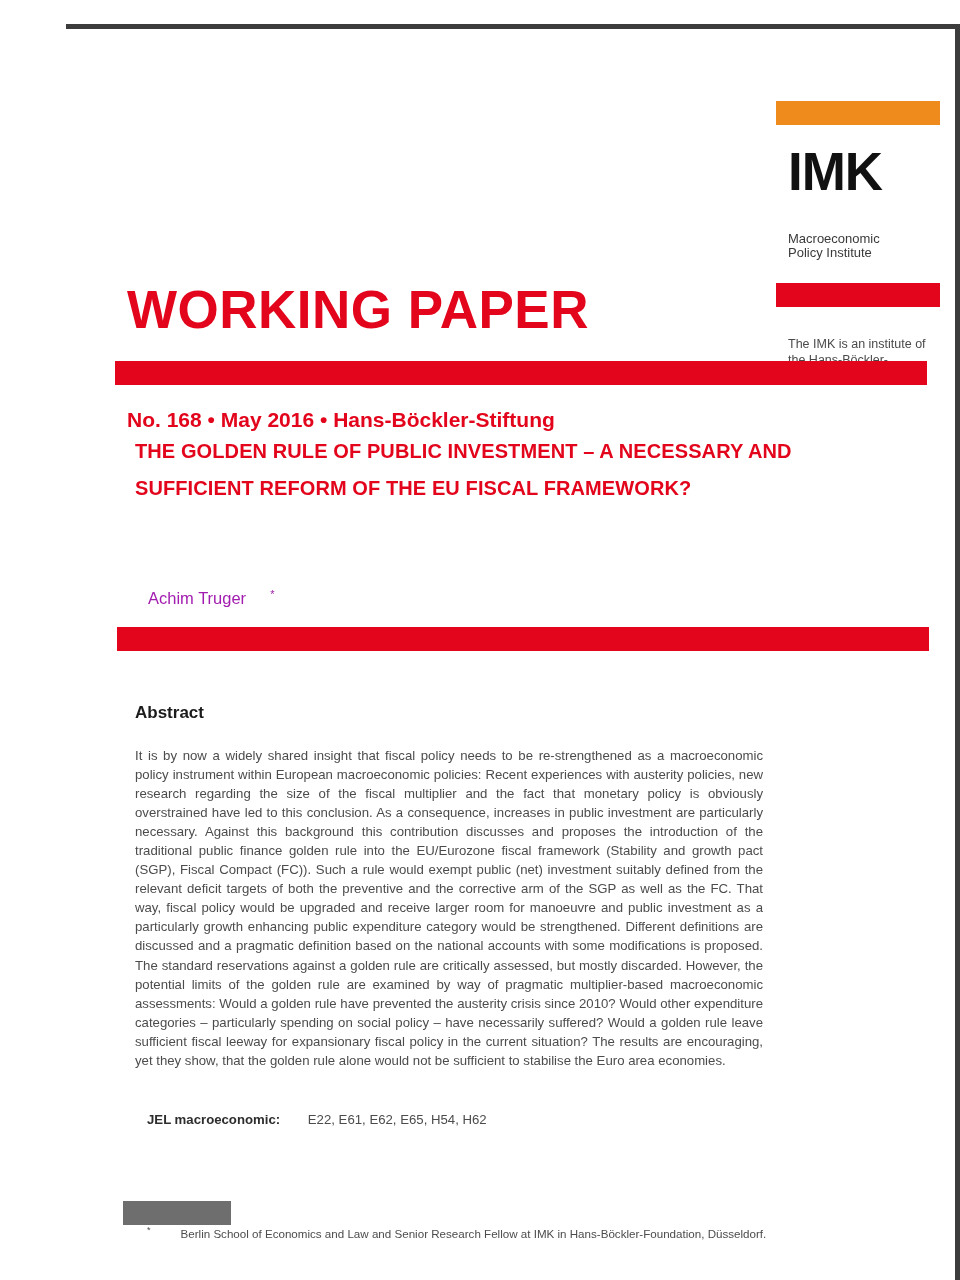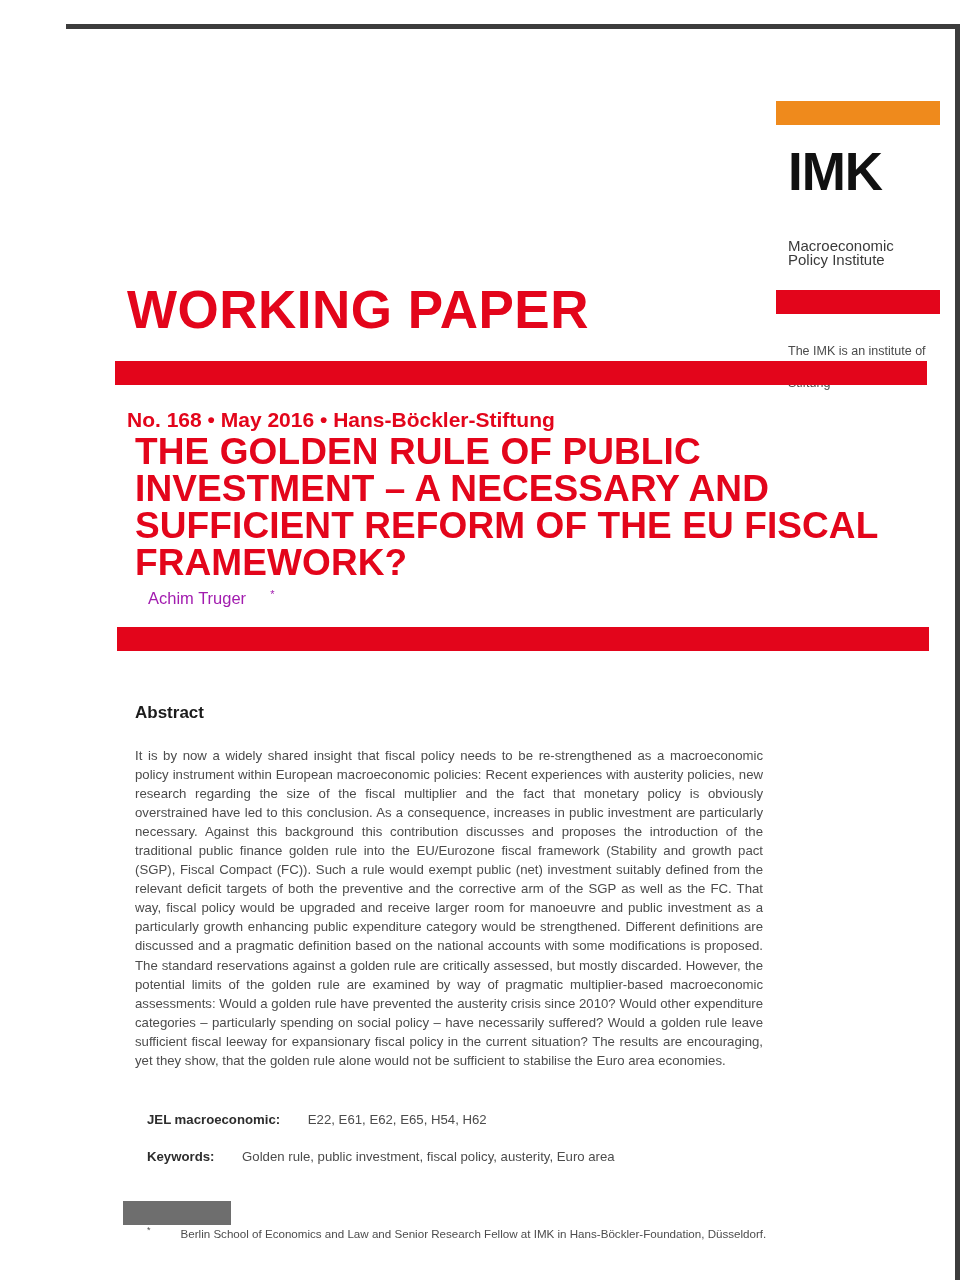--- a/index.html
+++ b/index.html
@@ -70,24 +70,24 @@
     font-family: "Liberation Sans", sans-serif;
     font-weight: bold;
     font-size: 53px;
     line-height: 56px;
     letter-spacing: -1px;
     color: #111111;
     margin-top: 7px;
   }
   .logo-subtitle {
     font-family: "Liberation Sans", sans-serif;
-    font-size: 15px;
+    font-size: 13px;
     line-height: 14px;
     color: #3a3a3a;
-    margin-top: 15px;
+    margin-top: 8px;
     width: 150px;
   }
   .logo-rule-red {
     width: 164px;
     height: 7px;
     background: #e3051b;
     margin-top: 11px;
   }
   .logo-tagline {
     font-family: "Liberation Sans", sans-serif;
@@ -129,21 +129,21 @@
   }
 
   
   .paper-title {
     position: absolute;
     left: 99px;
     top: 392px;
     width: 790px;
     font-family: "Liberation Sans", sans-serif;
     font-weight: bold;
-    font-size: 37px;
+    font-size: 20px;
     line-height: 37px;
     letter-spacing: 0.1px;
     color: #e3051b;
   }
 
   .paper-author {
     position: absolute;
     left: 100px;
     top: 546px;
     font-family: "Liberation Sans", sans-serif;
@@ -269,21 +269,20 @@
       <span>Achim Truger</span><sup>*</sup>
     </div>
 
     <div class="rule-red-lower"></div>
 
     <div class="abstract-heading">Abstract</div>
     <div class="abstract-body">It is by now a widely shared insight that fiscal policy needs to be re-strengthened as a macroeconomic policy instrument within European macroeconomic policies: Recent experiences with austerity policies, new research regarding the size of the fiscal multiplier and the fact that monetary policy is obviously overstrained have led to this conclusion. As a consequence, increases in public investment are particularly necessary. Against this background this contribution discusses and proposes the introduction of the traditional public finance golden rule into the EU/Eurozone fiscal framework (Stability and growth pact (SGP), Fiscal Compact (FC)). Such a rule would exempt public (net) investment suitably defined from the relevant deficit targets of both the preventive and the corrective arm of the SGP as well as the FC. That way, fiscal policy would be upgraded and receive larger room for manoeuvre and public investment as a particularly growth enhancing public expenditure category would be strengthened. Different definitions are discussed and a pragmatic definition based on the national accounts with some modifications is proposed. The standard reservations against a golden rule are critically assessed, but mostly discarded. However, the potential limits of the golden rule are examined by way of pragmatic multiplier-based macroeconomic assessments: Would a golden rule have prevented the austerity crisis since 2010? Would other expenditure categories – particularly spending on social policy – have necessarily suffered? Would a golden rule leave sufficient fiscal leeway for expansionary fiscal policy in the current situation? The results are encouraging, yet they show, that the golden rule alone would not be sufficient to stabilise the Euro area economies.</div>
 
     <div class="jel-line"><b>JEL macroeconomic:</b><span> E22, E61, E62, E65, H54, H62</span></div>
 
-    <div class="keywords-line"><b>Keywords:</b><span> Golden rule, public investment, fiscal policy, austerity, Euro area</span></div>
 
     <div class="footnote-rule"></div>
     <div class="footnote"><sup>*</sup><span>Berlin School of Economics and Law and Senior Research Fellow at IMK in Hans-Böckler-Foundation, Düsseldorf.</span></div>
 
   </div>
 
   <div class="frame-bottom"></div>
   <div class="frame-bottom-soft"></div>
 
 </div>

